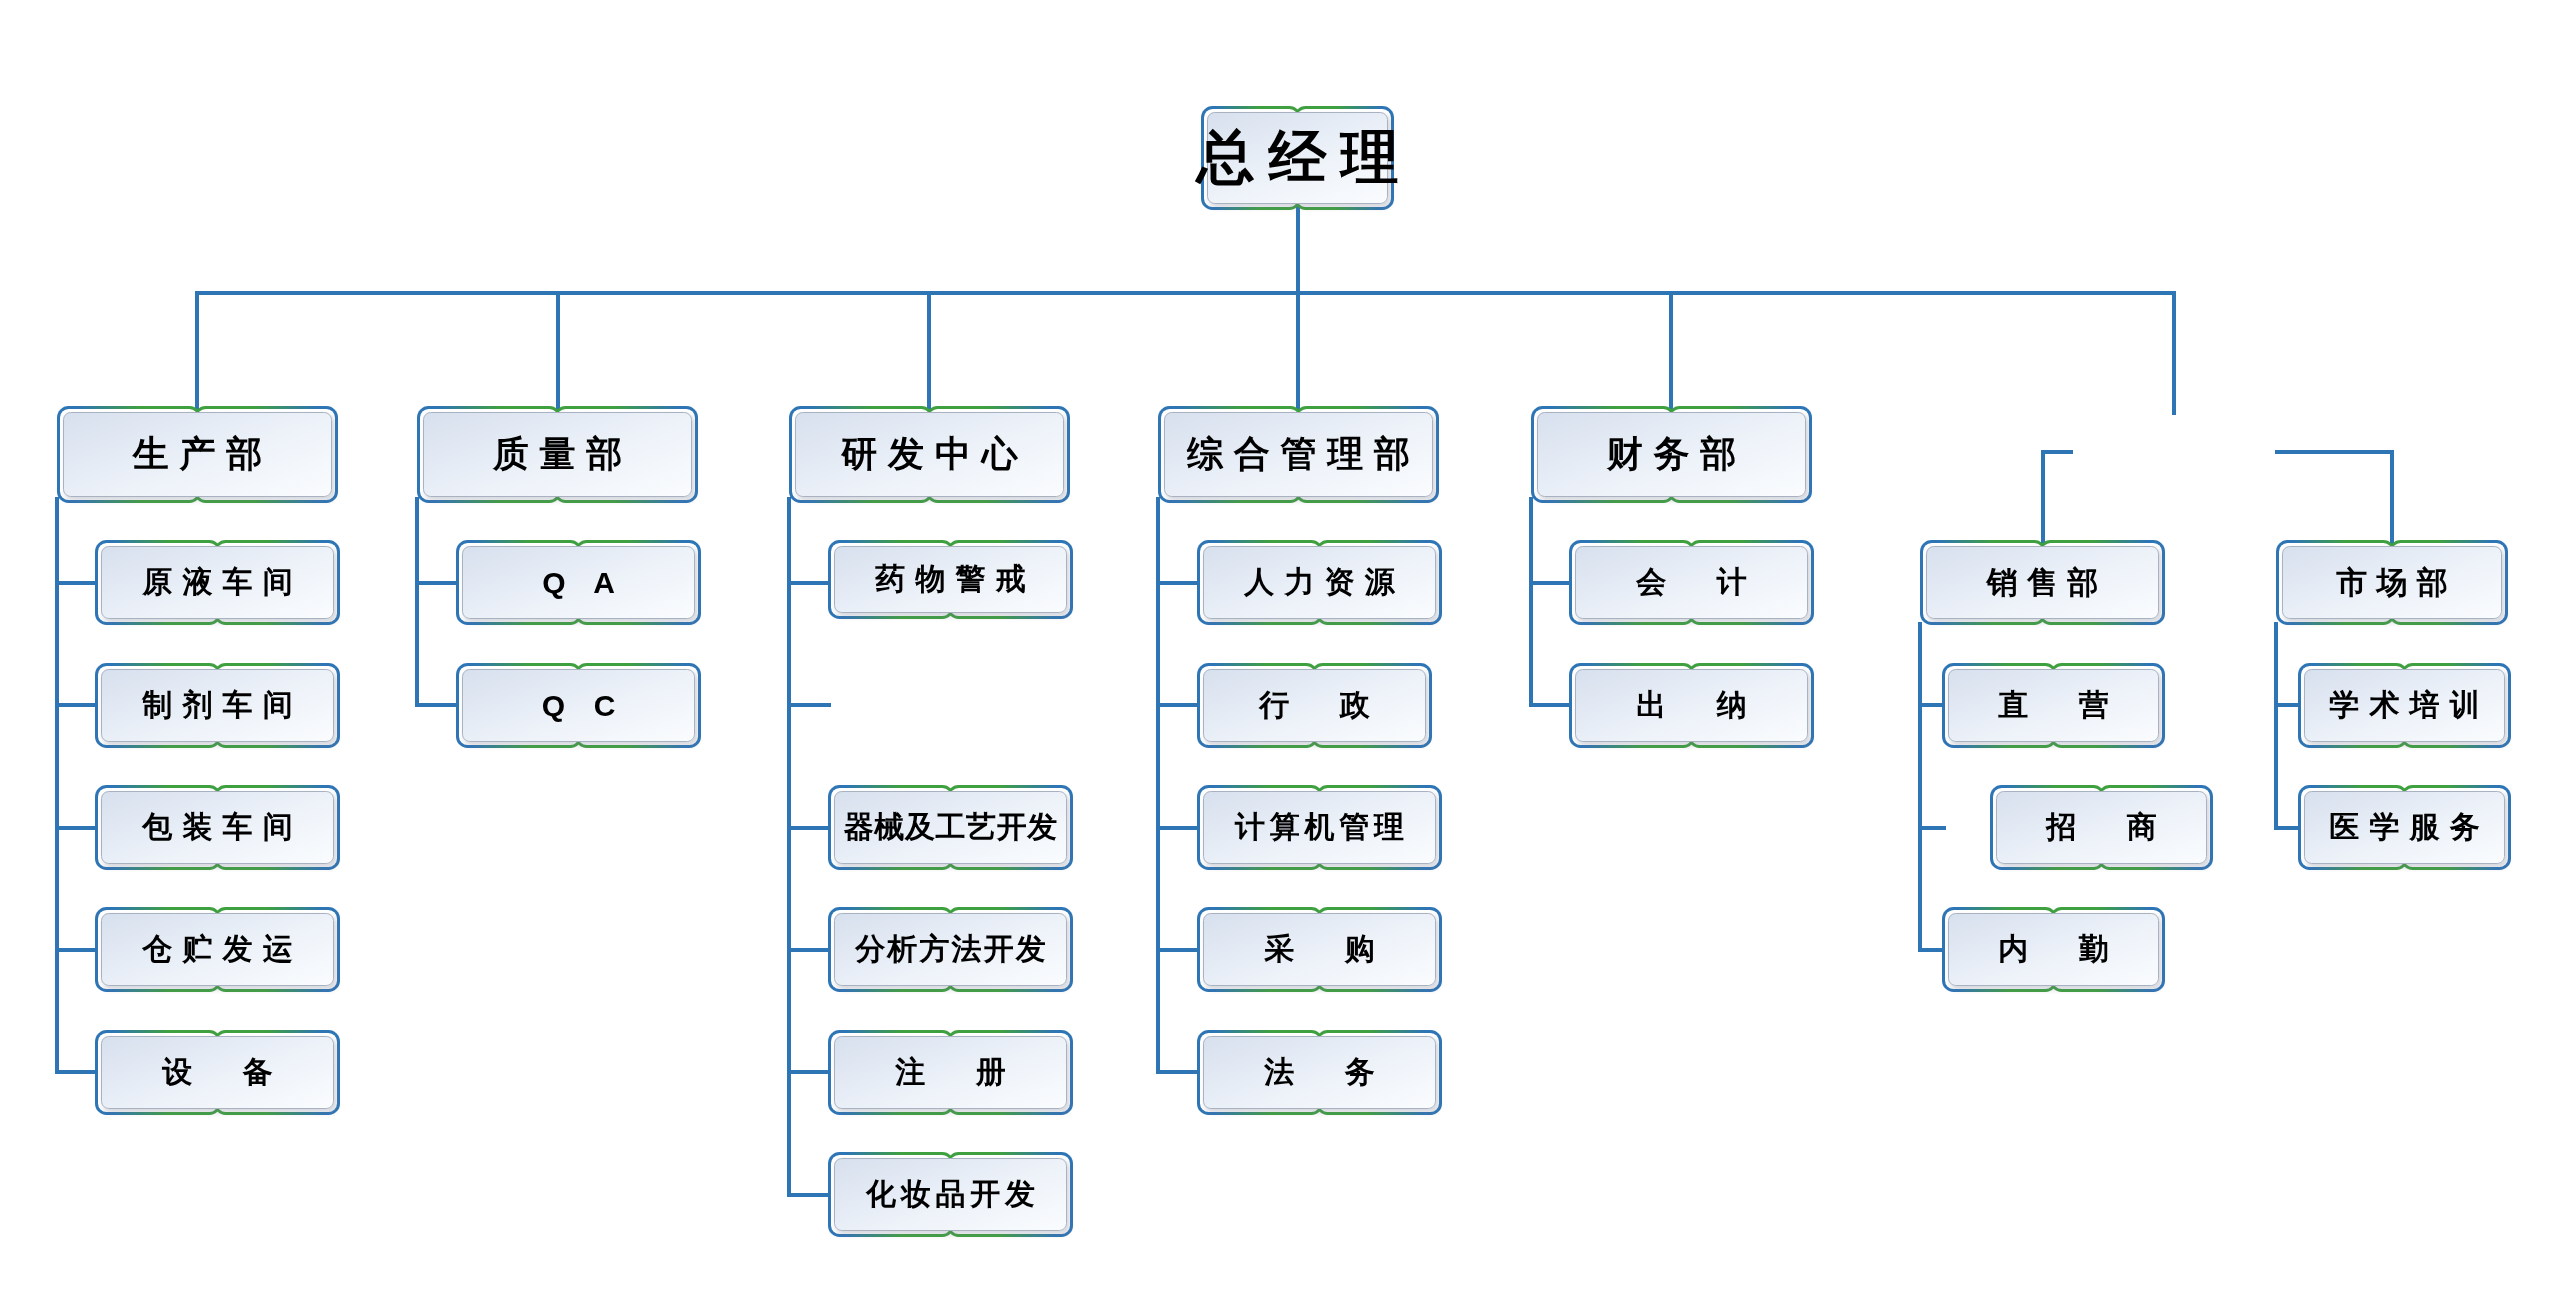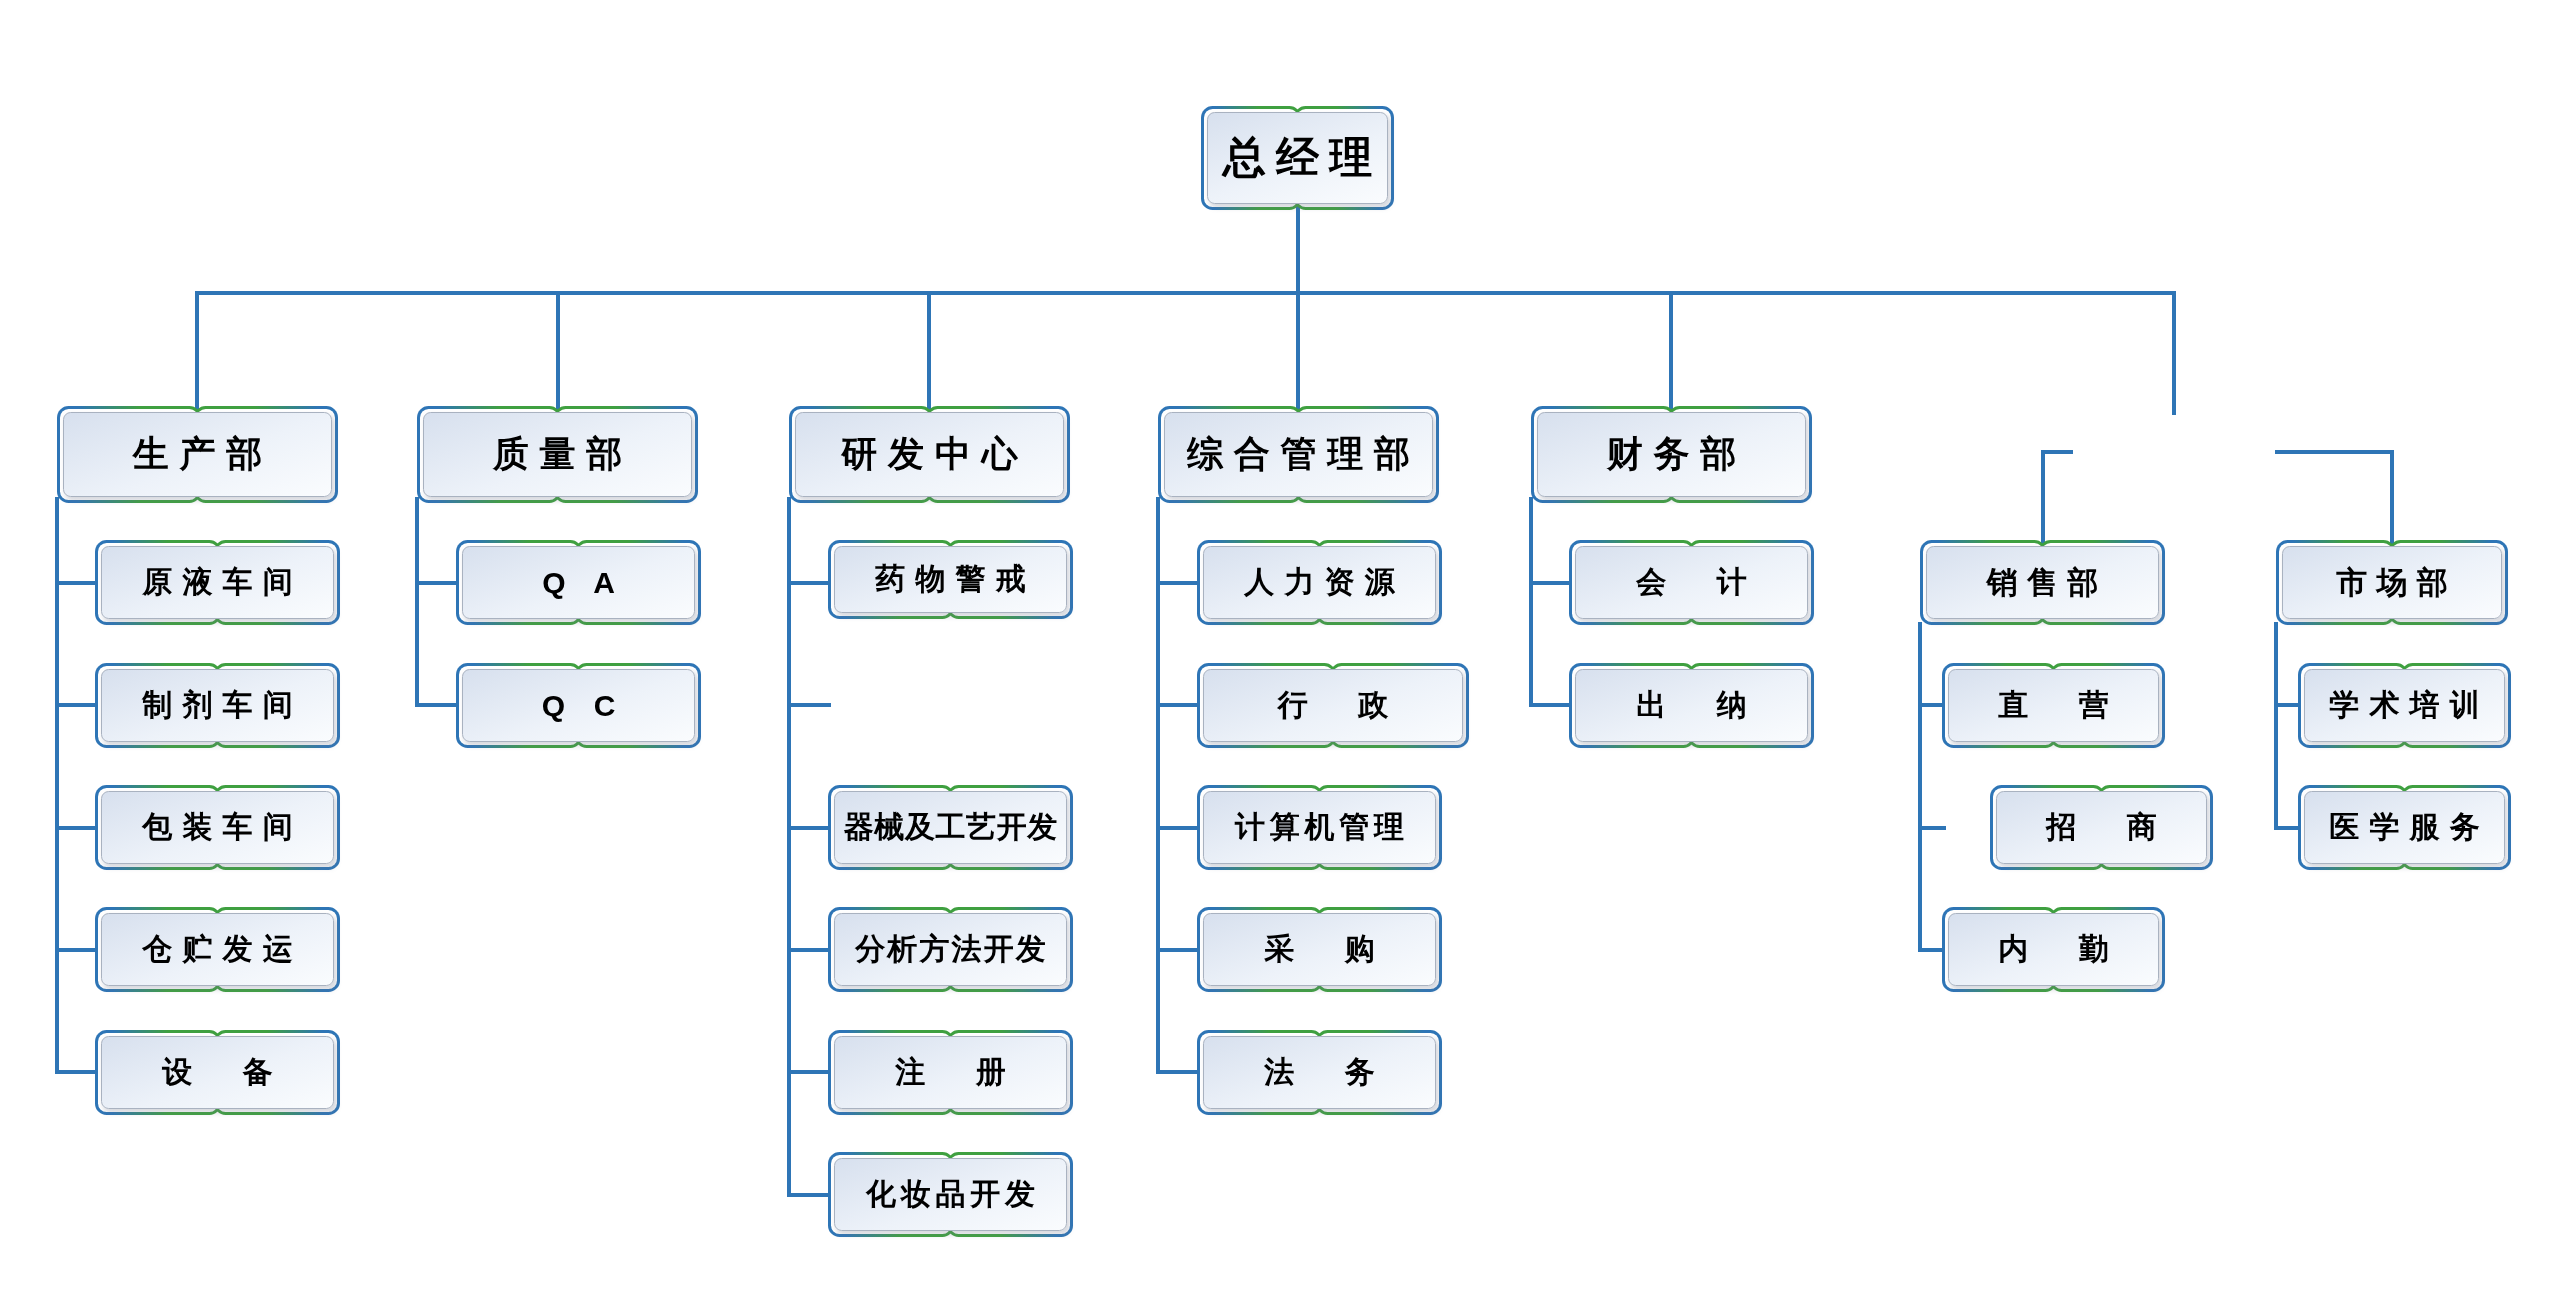--- a/index.html
+++ b/index.html
@@ -36,21 +36,21 @@
     border-radius:7.7px;
     background:linear-gradient(160deg,#D7E0EE 0%,#EDF2F9 55%,#FAFCFE 100%);
     box-shadow:2.6px 3.2px 5.8px rgba(110,120,140,.28);
   }
   .lbl{
     position:absolute;inset:0;
     display:flex;align-items:center;justify-content:center;
     color:#000;font-weight:700;white-space:nowrap;
     z-index:2;
   }
-  .root .lbl {font-size:43px;letter-spacing:.24em;padding-left:.24em;}
+  .root .lbl {font-size:58px;letter-spacing:.24em;padding-left:.24em;}
   .dept .lbl {font-size:36px;letter-spacing:.30em;padding-left:.30em;}
   .sub  .lbl {font-size:31px;letter-spacing:.30em;padding-left:.30em;}
   .child .lbl{font-size:30px;letter-spacing:.34em;padding-left:.34em;}
   .child .lbl.t5{letter-spacing:.16em;padding-left:.16em;}
   .child .lbl.t6{letter-spacing:.07em;padding-left:.07em;font-family:Liberation Serif, serif;}
   .child .lbl.t7{letter-spacing:.02em;padding-left:.02em;}
 </style>
 </head>
 <body>
 
@@ -237,21 +237,21 @@
       <b class="inner"></b>
     <span class="lbl t5">化妆品开发</span>
   </div>
 
   <div class="node child" style="left:1197px;top:540px;width:245px;height:85px">
     <i class="half l"></i>
       <i class="half r"></i>
       <b class="inner"></b>
     <span class="lbl">人力资源</span>
   </div>
-  <div class="node child" style="left:1197px;top:663px;width:272px;height:85px">
+  <div class="node child" style="left:1197px;top:663px;width:235px;height:85px">
     <i class="half l"></i>
       <i class="half r"></i>
       <b class="inner"></b>
     <span class="lbl">行　政</span>
   </div>
   <div class="node child" style="left:1197px;top:785px;width:245px;height:85px">
     <i class="half l"></i>
       <i class="half r"></i>
       <b class="inner"></b>
     <span class="lbl t5">计算机管理</span>

